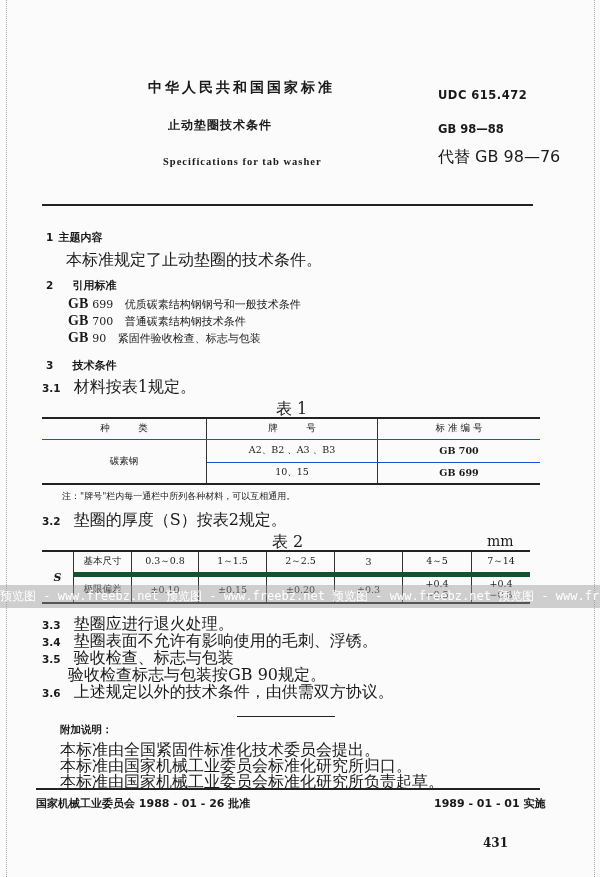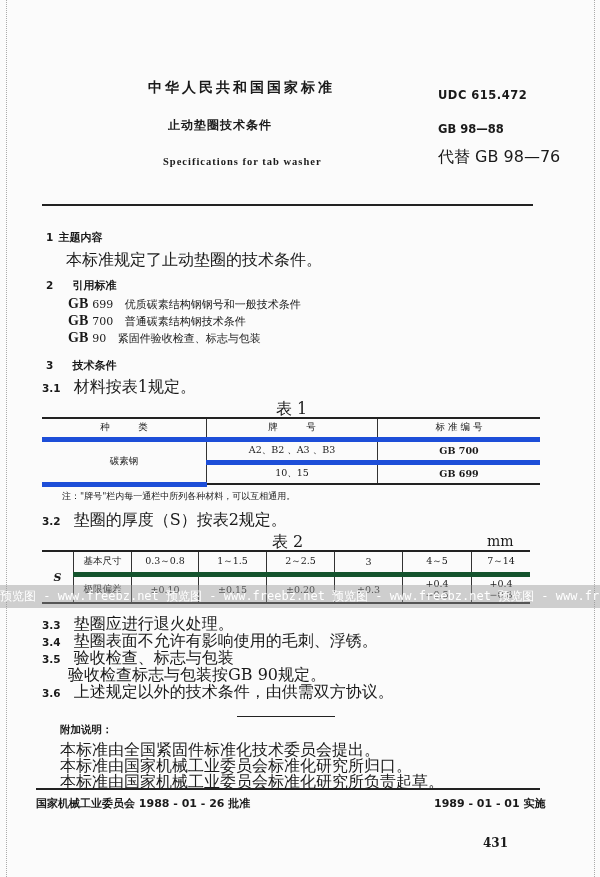--- a/index.html
+++ b/index.html
@@ -24,21 +24,21 @@
   .sec-num { font-size:10.5px; font-weight:bold; font-family:"DejaVu Sans", sans-serif; }
   .sec-head { font-size:11px; font-weight:bold; font-family:"DejaVu Sans", sans-serif; }
   .body-text { font-size:16px; }
   .gb-ref { font-size:11px; }
   .gb-ref b { font-family:"Liberation Serif", serif; font-size:14px; margin-right:4px; }
 
   
   table.t { position:absolute; border-collapse:collapse; font-size:9.5px; }
   table.t td { text-align:center; padding:0; }
   .t1 { top:417px; left:42px; width:498px; border-top:2px solid #222; border-bottom:2px solid #222; }
-  .t1 td { border-right:1px solid #333; border-bottom:5px solid #1d4ed8; }
+  .t1 td { border-right:1px solid #333; border-bottom:1px solid #1d4ed8; }
   .t1 td:last-child { border-right:none; }
   .t2 { top:550px; left:42px; width:488px; border-top:2px solid #222; border-bottom:2px solid #222; }
   .t2 td { border-right:1px solid #333; border-bottom:5px solid #14532d; }
   .t2 td:last-child { border-right:none; }
 
   .watermark {
     position:absolute; left:0; top:585px; width:600px; height:23px;
     background:rgba(150,150,150,0.45);
     color:#fff; font-size:12px; line-height:23px; white-space:nowrap; overflow:hidden;
     font-family:"DejaVu Sans Mono", monospace;

